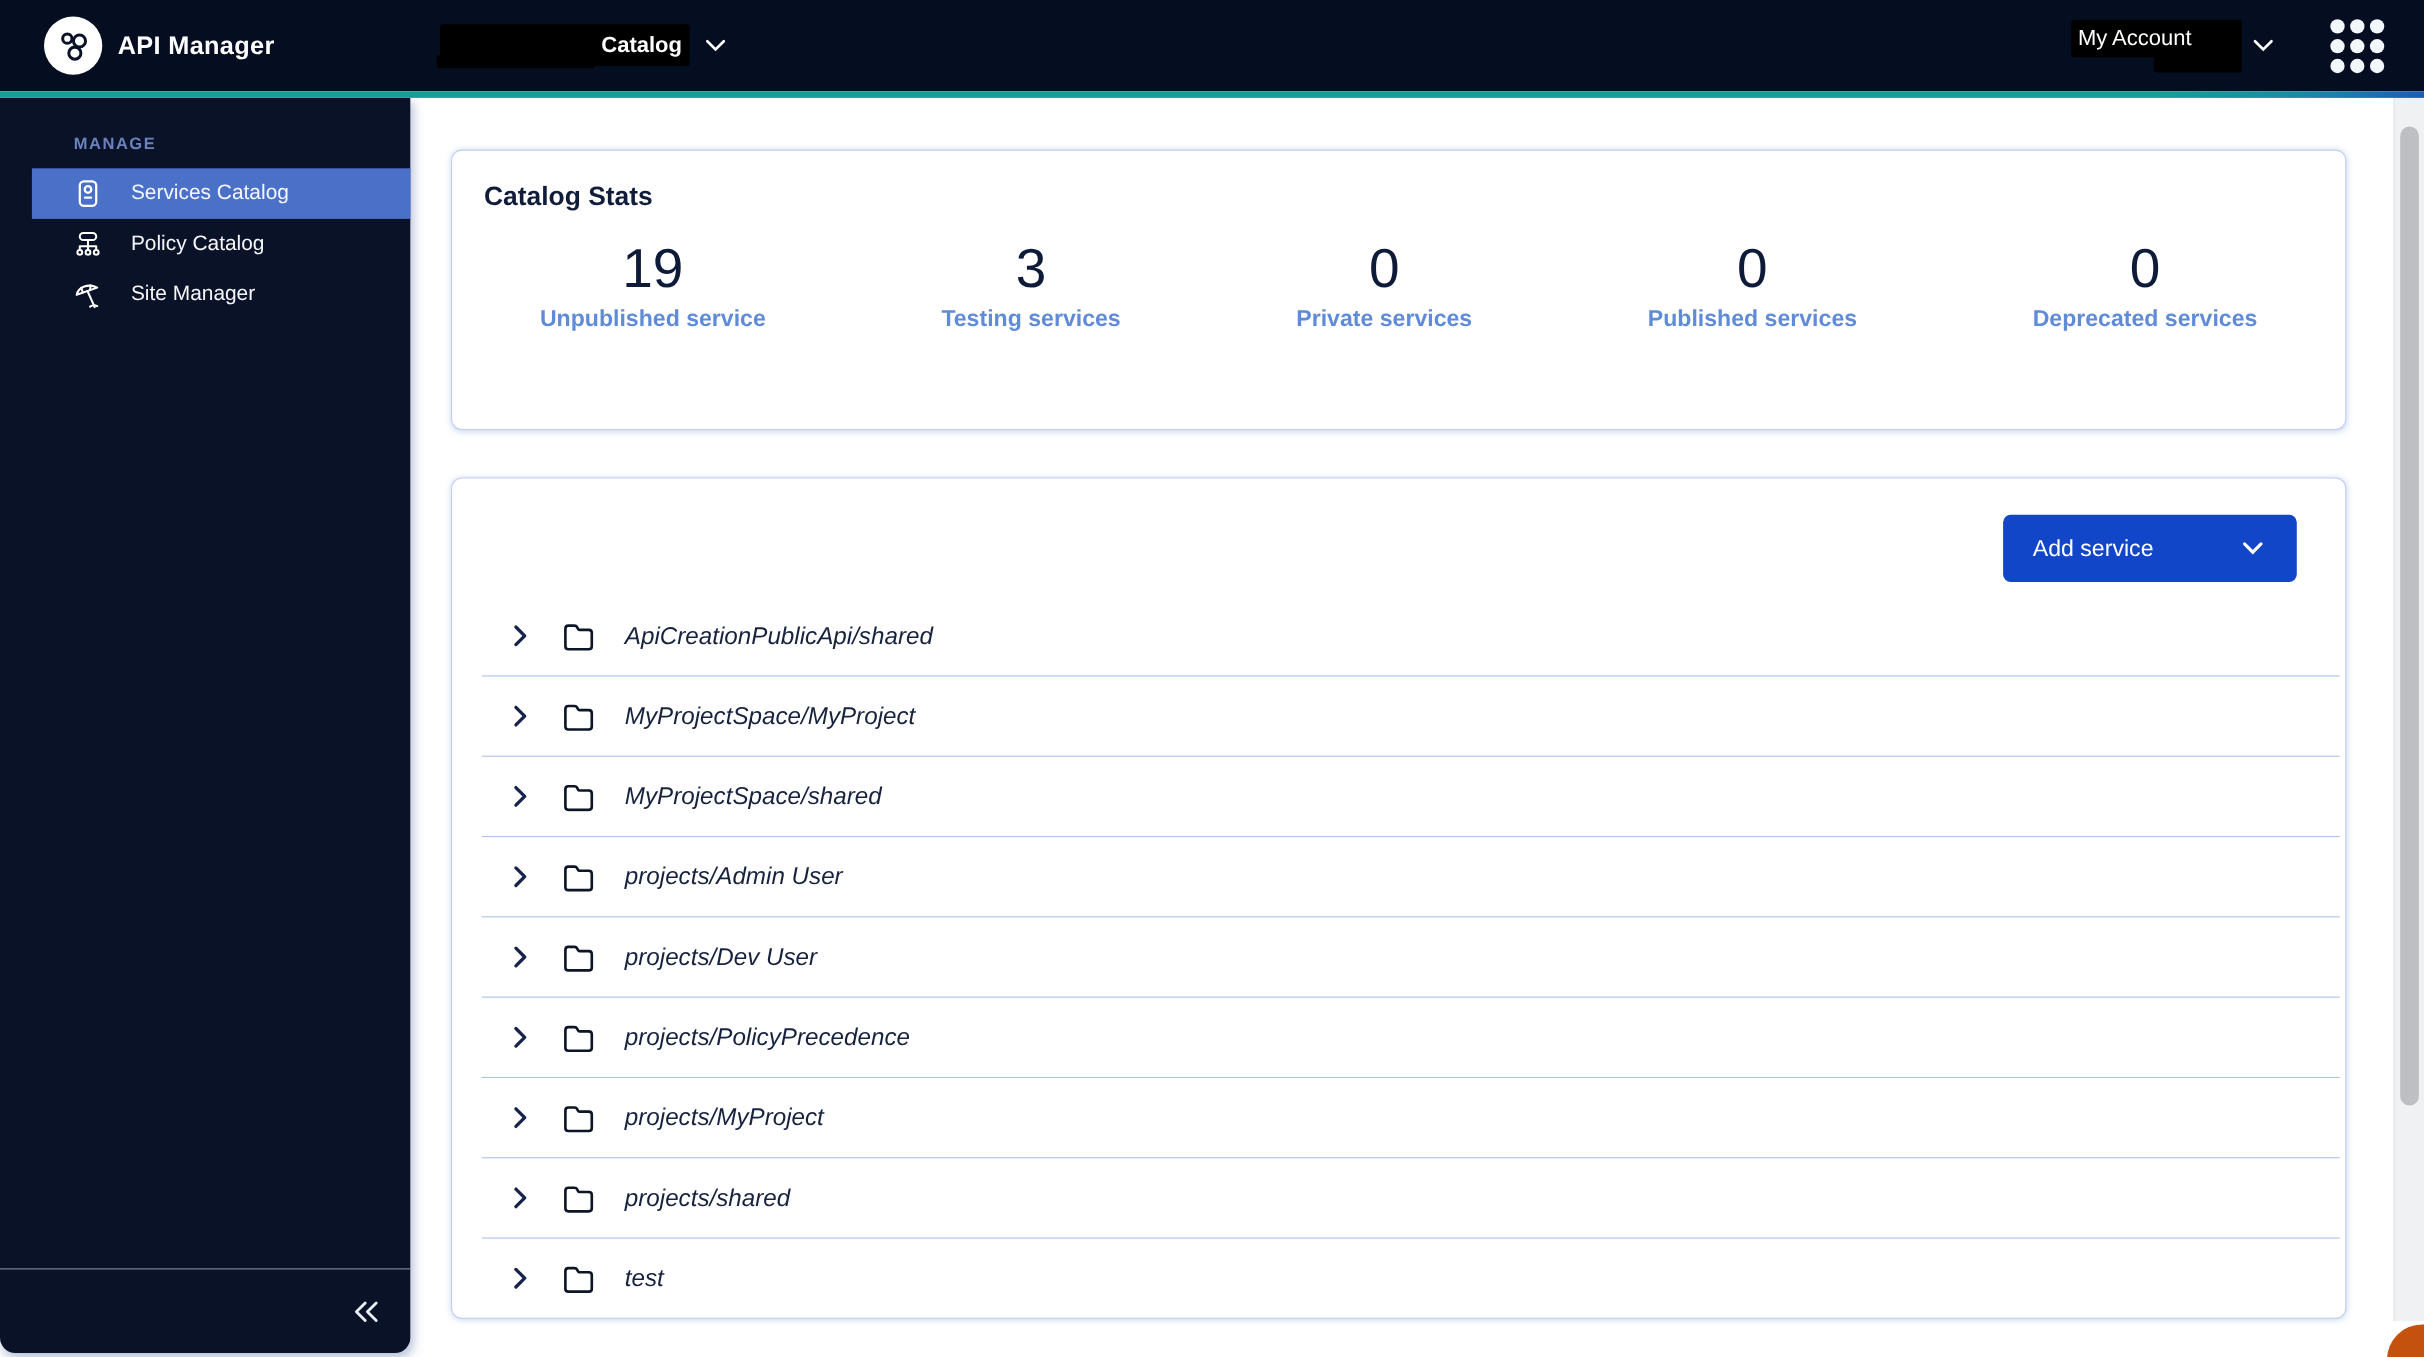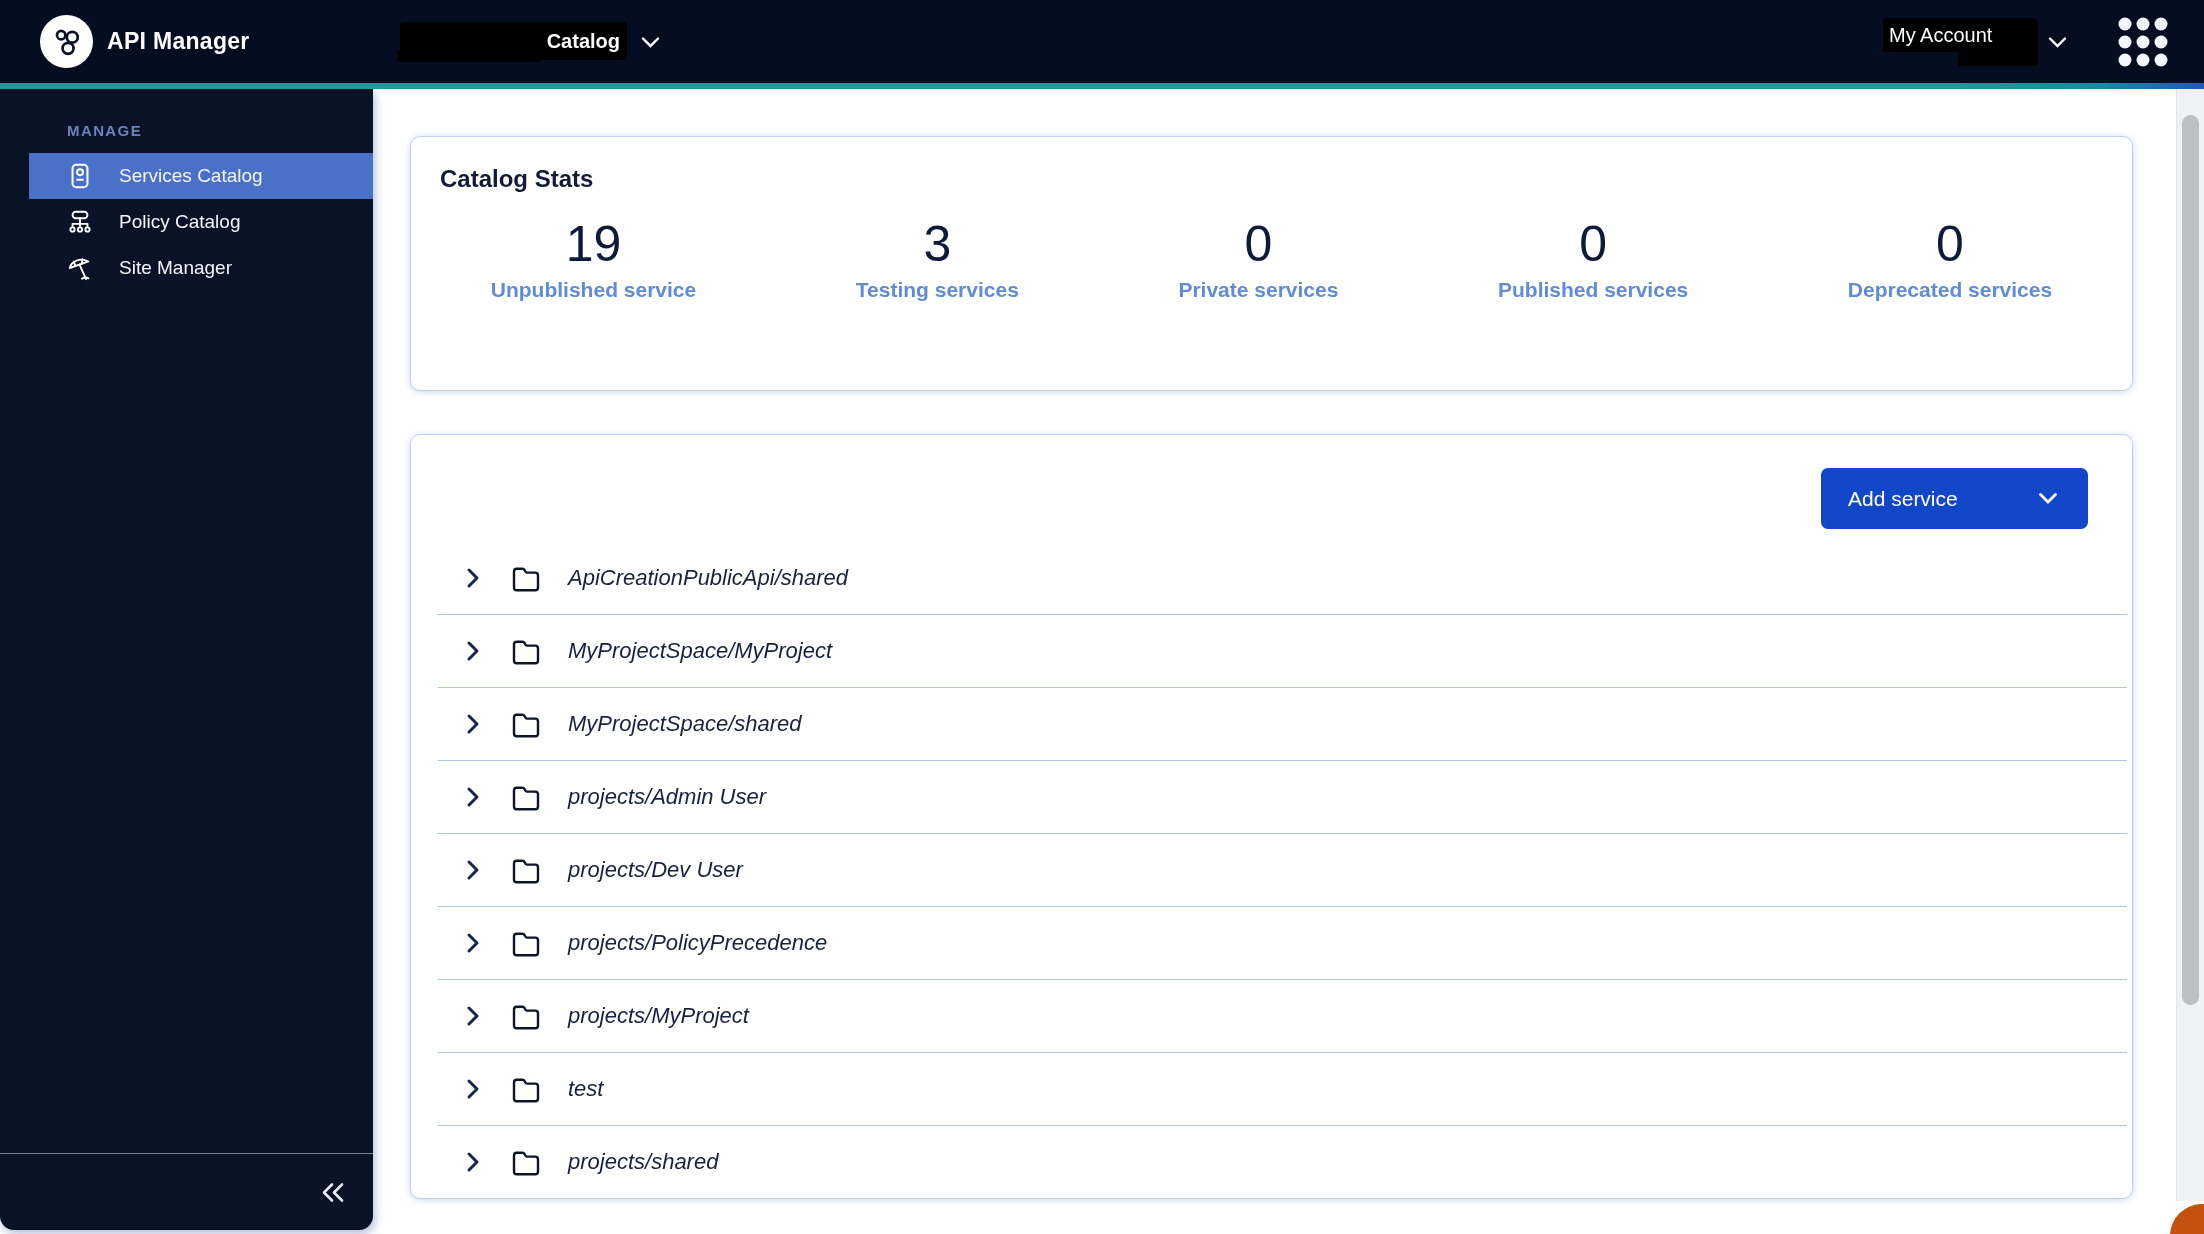--- a/index.html
+++ b/index.html
@@ -354,35 +354,35 @@
         <span class="row-chevron">
           <svg width="14" height="22" viewBox="0 0 14 22" fill="none" stroke="#16244C" stroke-width="3" stroke-linecap="round" stroke-linejoin="round">
             <polyline points="3,3 11,11 3,19"></polyline>
           </svg>
         </span>
         <span class="row-folder">
           <svg width="30" height="27" viewBox="0 0 30 27" fill="none" stroke="#0D1526" stroke-width="2.4" stroke-linecap="round" stroke-linejoin="round">
             <path d="M3,22.5 V6.5 q0,-2.7 2.7,-2.7 h5.6 q1.6,0 2.3,1.3 l0.9,1.7 q0.4,0.8 1.4,0.8 h8.4 q2.7,0 2.7,2.7 v12.2 q0,2.7 -2.7,2.7 H5.7 q-2.7,0 -2.7,-2.7 Z"></path>
           </svg>
         </span>
+        <span class="row-label">projects/shared</span>
+      </div>
+
+      <div class="service-row">
+        <span class="row-chevron">
+          <svg width="14" height="22" viewBox="0 0 14 22" fill="none" stroke="#16244C" stroke-width="3" stroke-linecap="round" stroke-linejoin="round">
+            <polyline points="3,3 11,11 3,19"></polyline>
+          </svg>
+        </span>
+        <span class="row-folder">
+          <svg width="30" height="27" viewBox="0 0 30 27" fill="none" stroke="#0D1526" stroke-width="2.4" stroke-linecap="round" stroke-linejoin="round">
+            <path d="M3,22.5 V6.5 q0,-2.7 2.7,-2.7 h5.6 q1.6,0 2.3,1.3 l0.9,1.7 q0.4,0.8 1.4,0.8 h8.4 q2.7,0 2.7,2.7 v12.2 q0,2.7 -2.7,2.7 H5.7 q-2.7,0 -2.7,-2.7 Z"></path>
+          </svg>
+        </span>
         <span class="row-label">test</span>
-      </div>
-
-      <div class="service-row">
-        <span class="row-chevron">
-          <svg width="14" height="22" viewBox="0 0 14 22" fill="none" stroke="#16244C" stroke-width="3" stroke-linecap="round" stroke-linejoin="round">
-            <polyline points="3,3 11,11 3,19"></polyline>
-          </svg>
-        </span>
-        <span class="row-folder">
-          <svg width="30" height="27" viewBox="0 0 30 27" fill="none" stroke="#0D1526" stroke-width="2.4" stroke-linecap="round" stroke-linejoin="round">
-            <path d="M3,22.5 V6.5 q0,-2.7 2.7,-2.7 h5.6 q1.6,0 2.3,1.3 l0.9,1.7 q0.4,0.8 1.4,0.8 h8.4 q2.7,0 2.7,2.7 v12.2 q0,2.7 -2.7,2.7 H5.7 q-2.7,0 -2.7,-2.7 Z"></path>
-          </svg>
-        </span>
-        <span class="row-label">projects/shared</span>
       </div>
     </div>
 </section>
 
 <div class="scroll-track">
   <div class="scroll-thumb"></div>
 </div>
 <div class="fab-orange"></div>
 
 </body></html>

